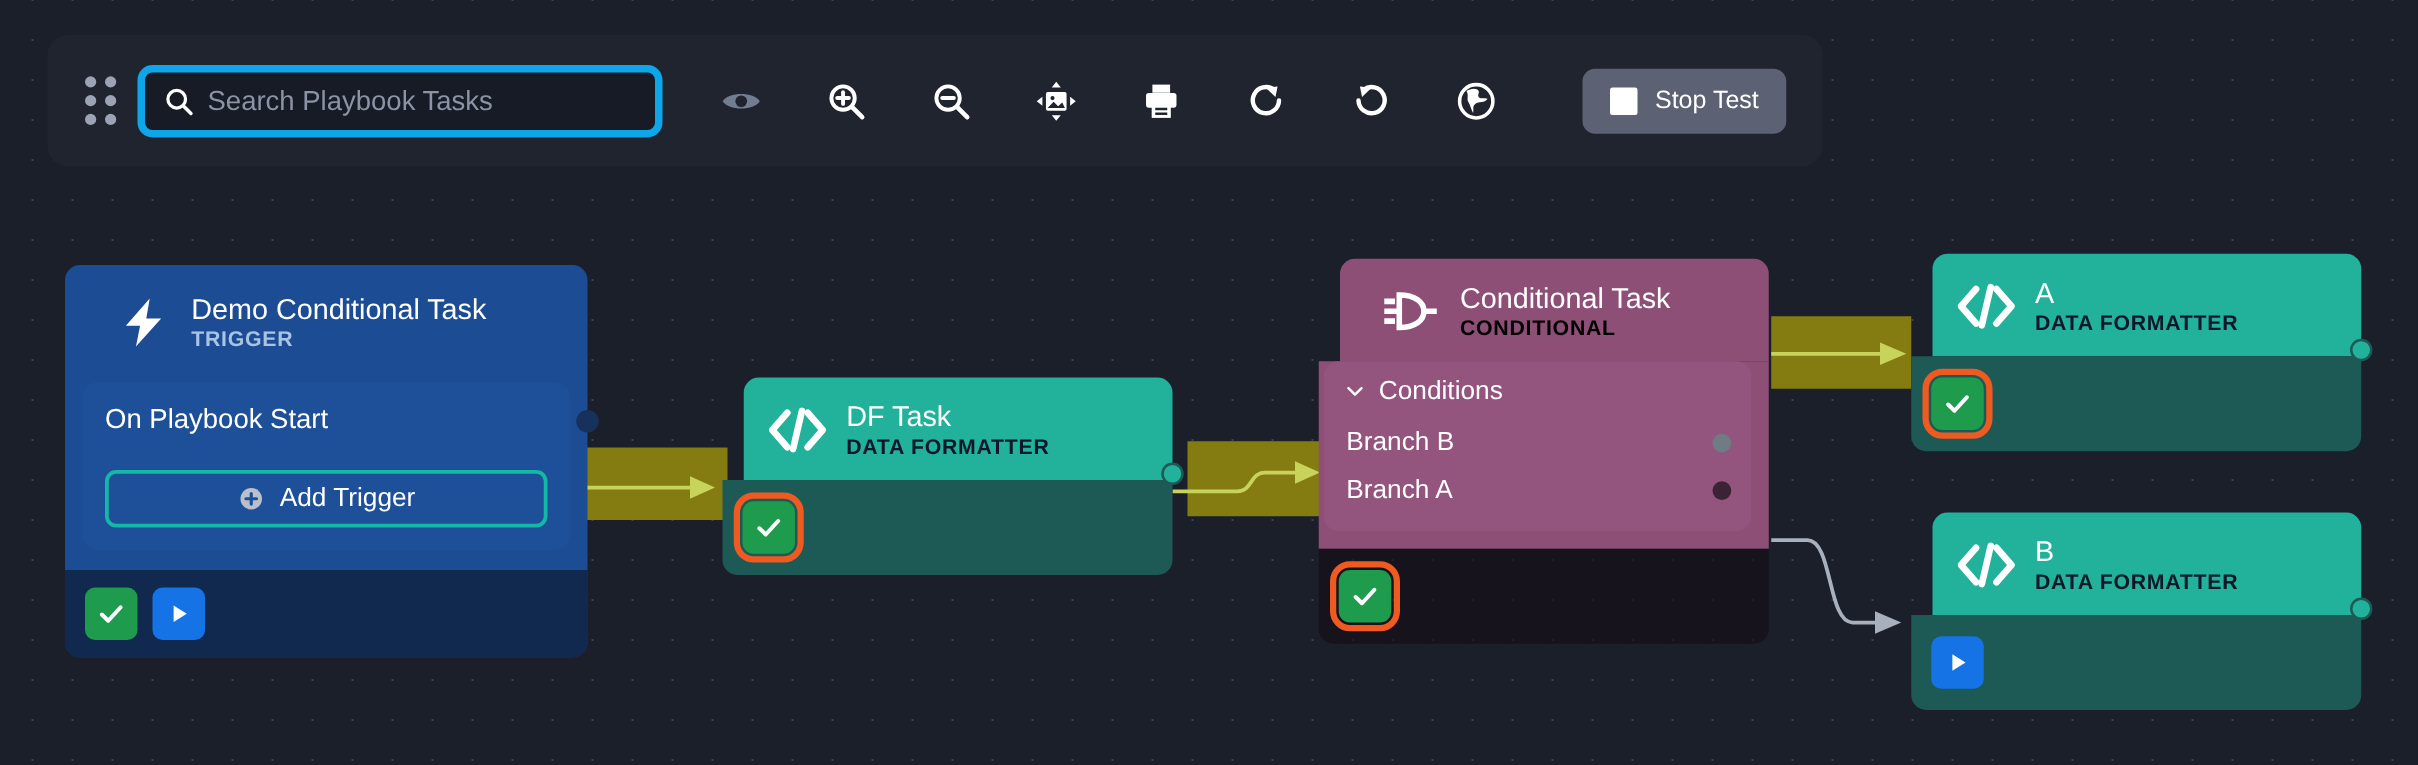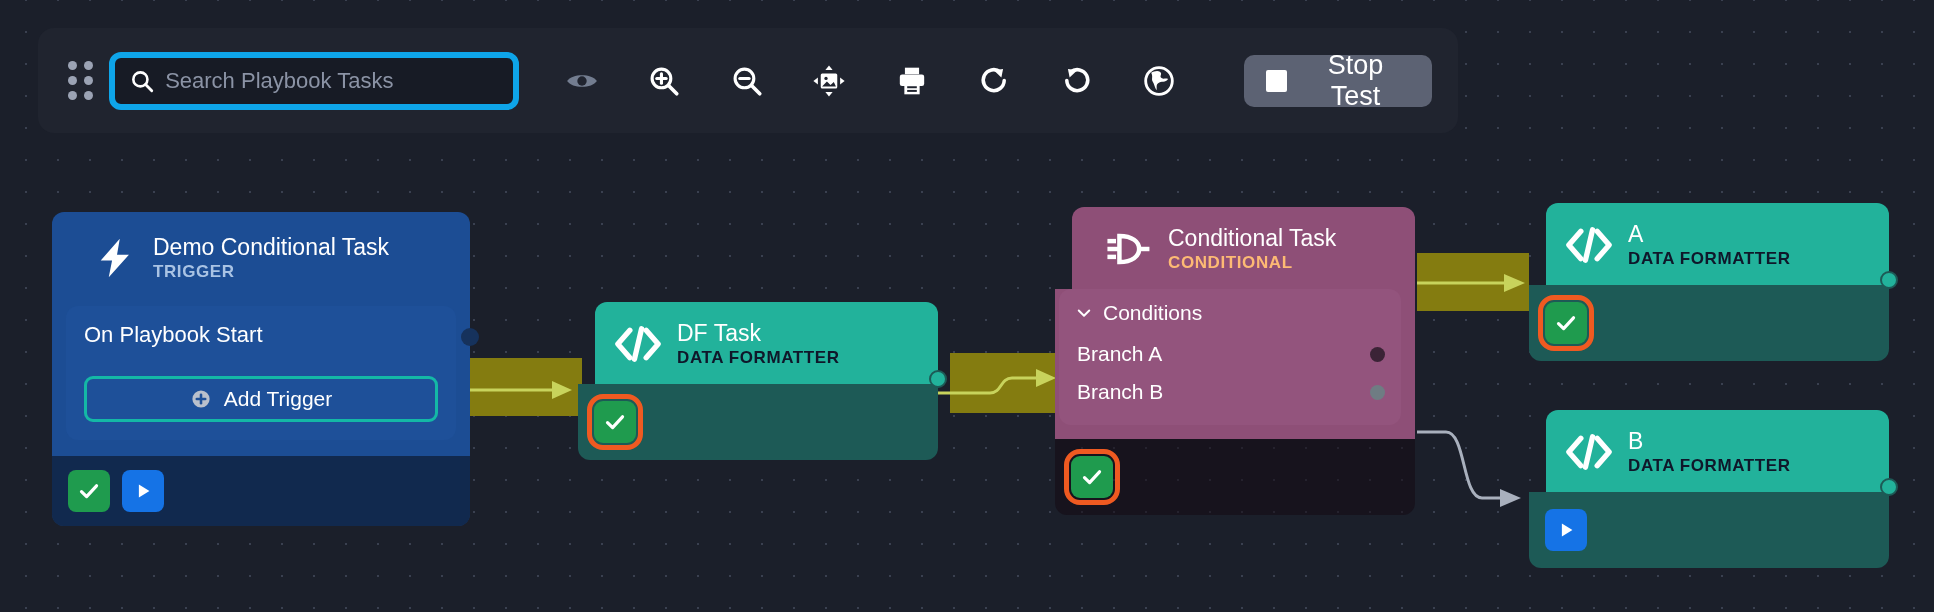--- a/index.html
+++ b/index.html
@@ -71,21 +71,21 @@
 
   #stop-test {
     display: flex; align-items: center; gap: 14px;
     background: #5c6273;
     border: none; border-radius: 10px;
     height: 52px; padding: 0 22px;
     margin-left: 30px;
     cursor: pointer;
   }
   #stop-test .stop-sq { width: 22px; height: 22px; background: #ffffff; border-radius: 2px; display:block; }
-  #stop-test span { color: #ffffff; font-size: 27px; }
+  #stop-test span { color: #ffffff; font-size: 20px; }
 
   
   #edges { position: absolute; inset: 0; pointer-events: none; }
 
   
   .node { position: absolute; border-radius: 12px; overflow: visible; }
   .node-head {
     display: flex; align-items: center; gap: 16px;
     padding: 18px 20px 16px 20px;
     border-radius: 12px 12px 0 0;
@@ -145,21 +145,21 @@
 
   #node-df   { left: 578px; top: 302px; width: 360px; }
   #node-a    { left: 1529px; top: 203px; width: 360px; }
   #node-b    { left: 1529px; top: 410px; width: 360px; }
   #node-a .node-footer, #node-b .node-footer { min-height: 76px; }
   #node-df .node-footer { min-height: 76px; }
 
   
   #node-cond { left: 1055px; top: 207px; width: 360px; }
   #node-cond .node-head { background: #8e4f77; border-radius: 12px 12px 0 0; padding-left: 32px; }
-  #node-cond .node-sub { color: #fdba74; }
+  #node-cond .node-sub { color: #000000; }
   #cond-body { background: #8e4f77; padding: 0 14px 14px 4px; }
   #cond-panel { background: #93547d; border-radius: 12px; padding: 12px 16px 14px 16px; }
   .cond-head {
     display: flex; align-items: center; gap: 10px;
     color: #ffffff; font-size: 21px; margin-bottom: 10px; cursor: pointer;
   }
   .branch-row {
     display: flex; align-items: center; justify-content: space-between;
     color: #ffffff; font-size: 21px; padding: 7px 0 7px 2px;
     position: relative;
@@ -384,26 +384,26 @@
     <div id="cond-body">
       <div id="cond-panel">
         <div class="cond-head">
           <svg width="18" height="18" viewBox="0 0 24 24">
             <path d="M5 8.6 L12 15.6 L19 8.6" fill="none" stroke="#ffffff" stroke-width="2.6" stroke-linecap="round" stroke-linejoin="round"></path>
           </svg>
           <span>Conditions</span>
         </div>
 
         <div class="branch-row">
+          <span>Branch B</span>
+          <span class="branch-dot" style="background:#6f7c83;"></span>
+        </div>
+        <div class="branch-row">
           <span>Branch A</span>
           <span class="branch-dot" style="background:#3b2336;"></span>
-        </div>
-        <div class="branch-row">
-          <span>Branch B</span>
-          <span class="branch-dot" style="background:#6f7c83;"></span>
         </div>
       </div>
     </div>
 
     <div class="node-footer">
       <button class="pill-btn pill-check hl">
         <svg width="24" height="24" viewBox="0 0 24 24">
           <path d="M4.5 12.6 L9.6 17.6 L19.5 6.8" fill="none" stroke="#ffffff" stroke-width="3.2" stroke-linecap="round" stroke-linejoin="round"></path>
         </svg>
       </button>

